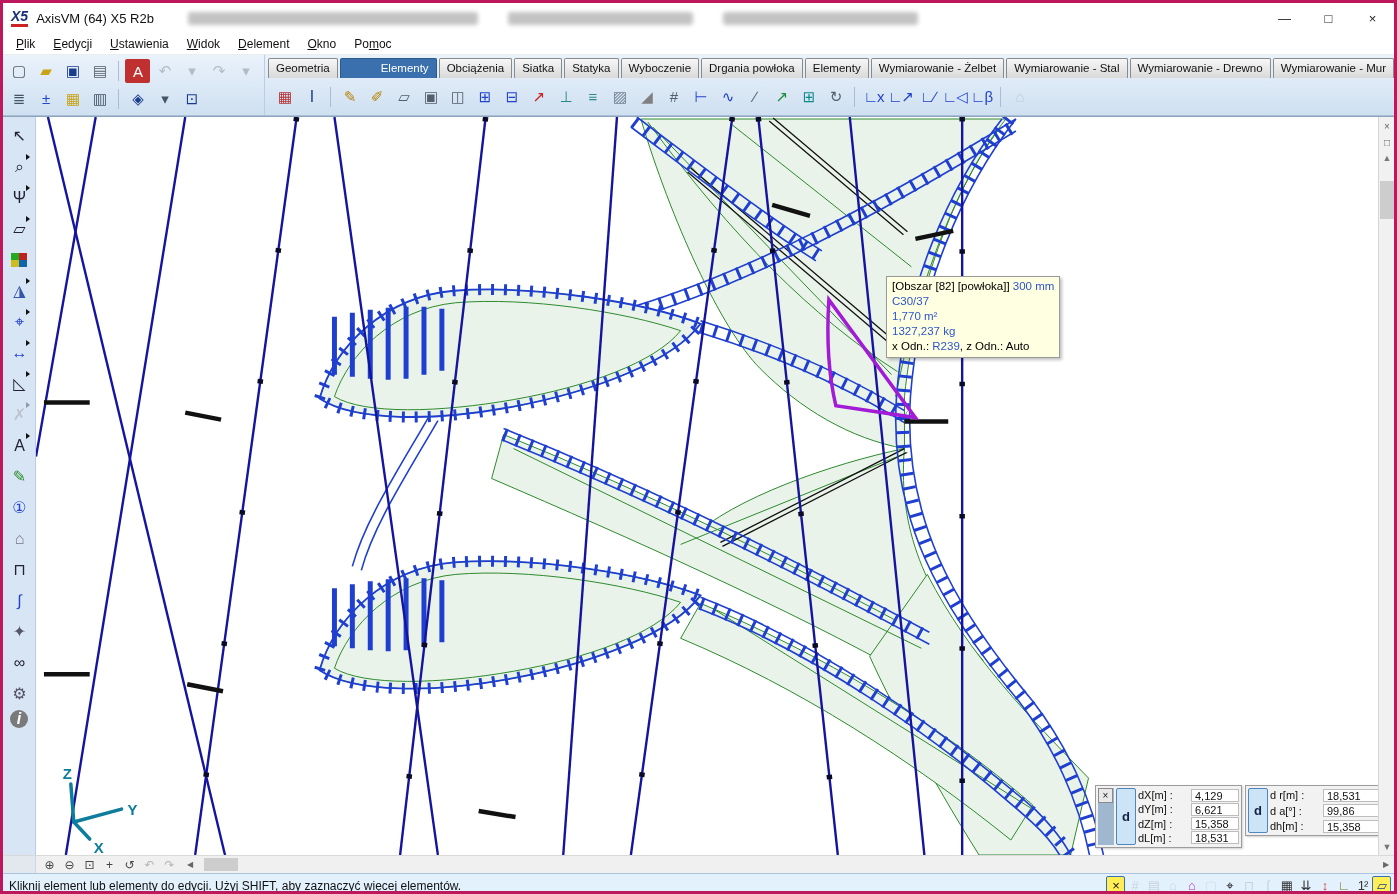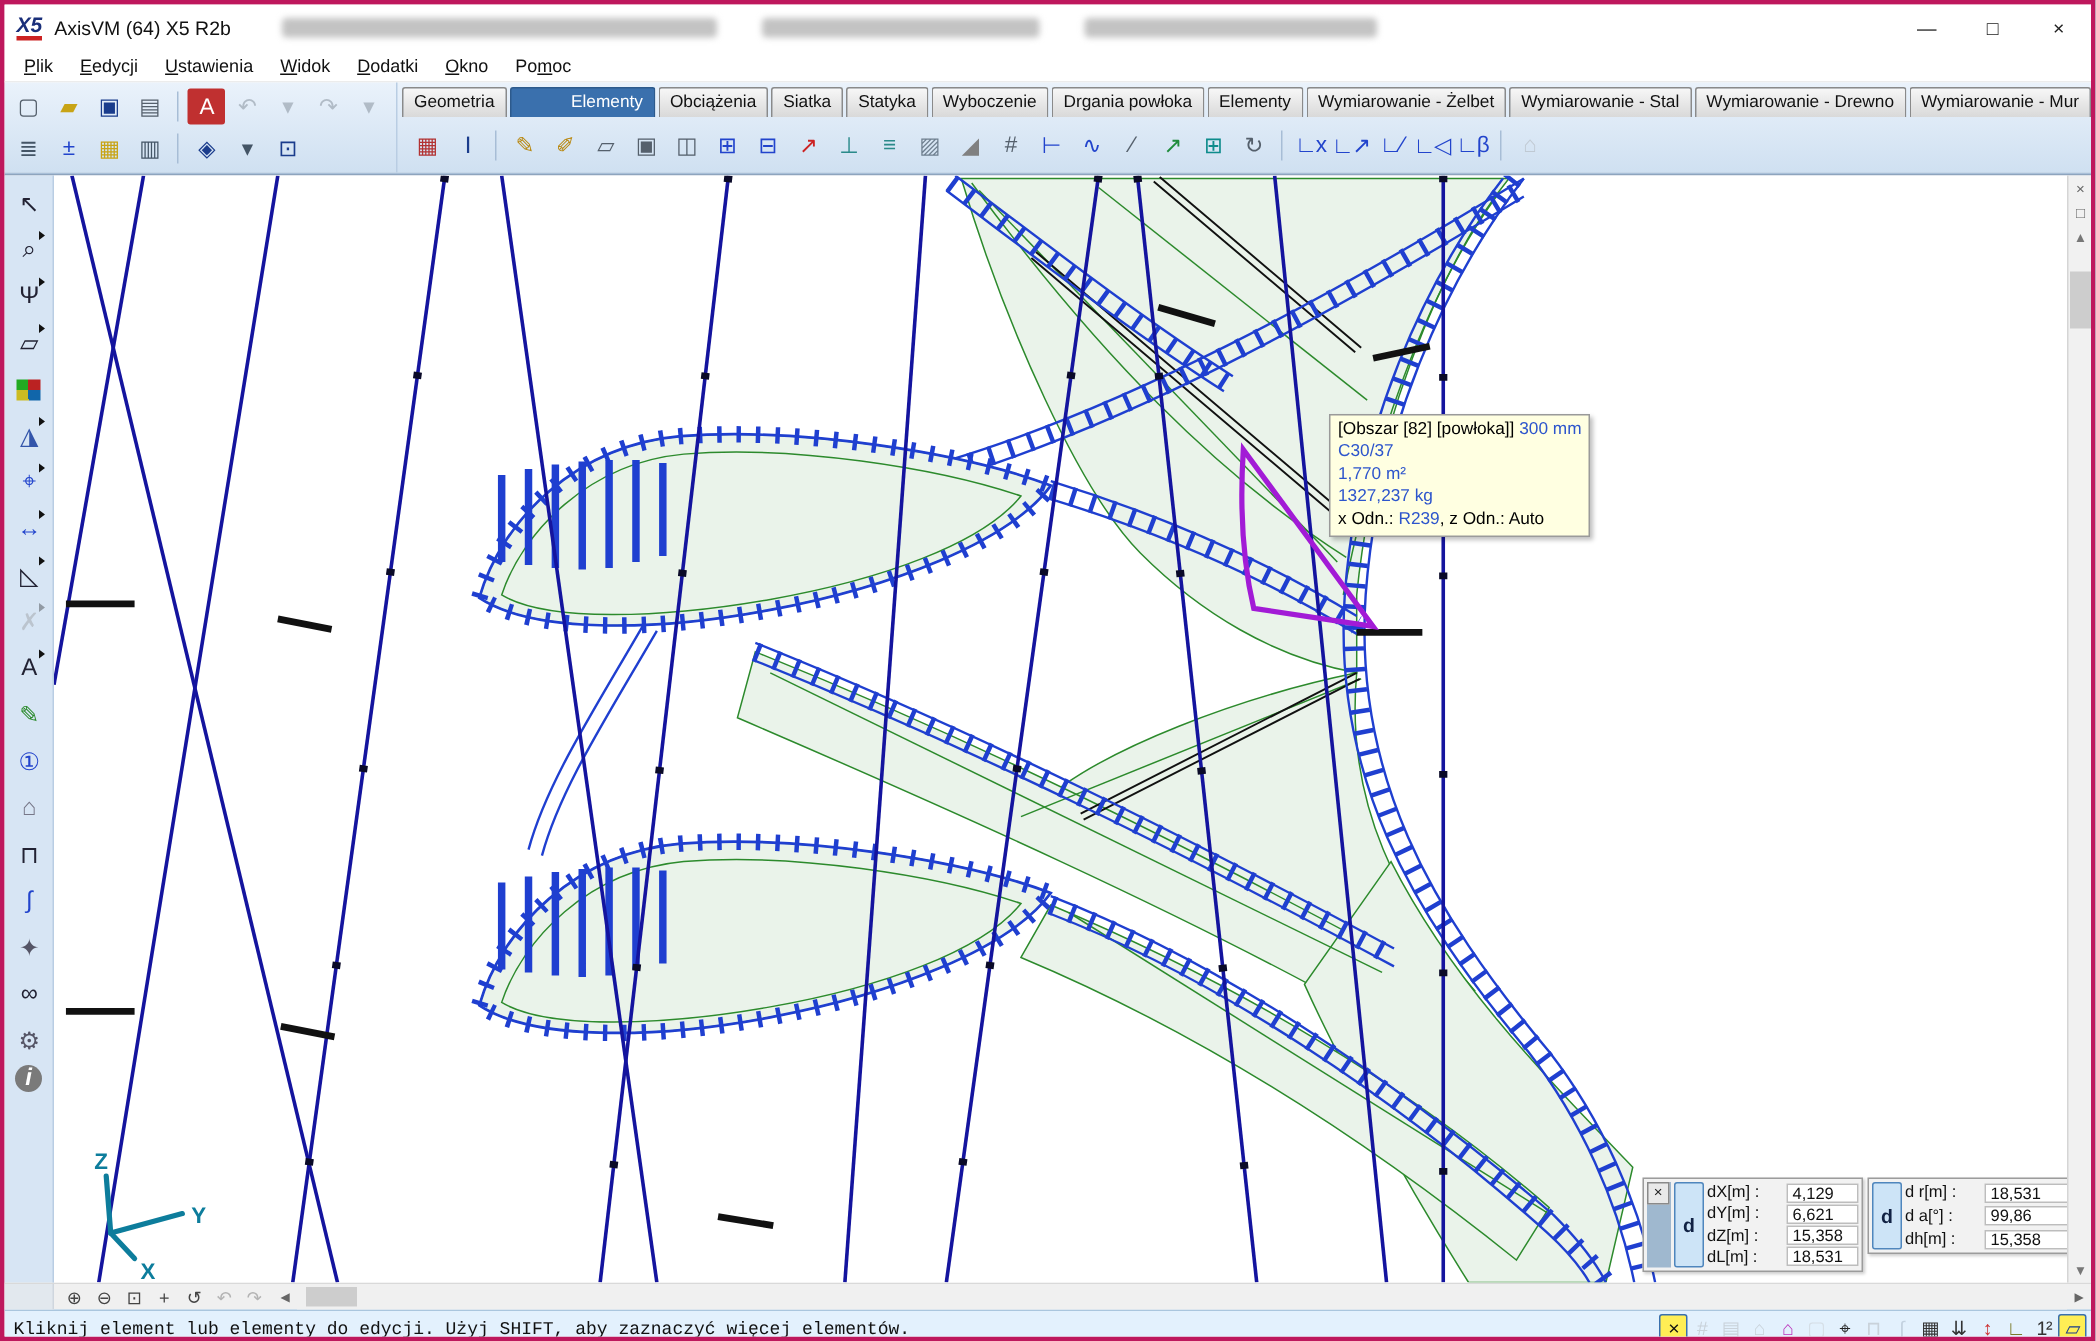--- a/index.html
+++ b/index.html
@@ -72,21 +72,21 @@
   .hrow { height:18px; display:flex; align-items:center; background:#f0f0f0; border-top:1px solid #d9d9d9; }
   .corner { width:33px; height:100%; background:#e2e8ee; border-right:1px solid #cfd6de; flex:none; }
   .zoomstrip { display:flex; align-items:center; padding:0 4px; gap:2px; }
   .zoomstrip .tbi { width:18px; height:16px; font-size:12px; }
   .scrollbtn { width:16px; text-align:center; font-size:8px; color:#666; flex:none; }
   .htrack { flex:1; height:100%; background:#f0f0f0; position:relative; }
   .hthumb { position:absolute; left:6px; top:2px; width:34px; height:13px; background:#cdcdcd; }
 
   
   .statusbar { height:24px; background:#e3f1fd; border-top:1px solid #aac6de; display:flex; align-items:center; font-size:12px; padding-left:6px; color:#111; }
-  .msg { flex:1; white-space:nowrap; overflow:hidden;font-family:Liberation Mono, monospace; }
+  .msg { flex:1; white-space:nowrap; overflow:hidden; }
   .statusicons { display:flex; align-items:center; padding-right:3px; }
   .statusicons .tbi { width:19px; height:19px; font-size:13px; }
 </style>
 </head>
 <body>
 
 <div class="win">
 
   <div class="titlebar">
     <span class="applogo">X5</span>
@@ -99,21 +99,21 @@
         <span class="tbi" style="color: rgb(34, 34, 34);">□</span>
         <span class="tbi" style="color: rgb(34, 34, 34);">×</span>
       </span>
   </div>
 
   <div class="menubar">
       <span class="menuitem"><span></span><u>P</u><span>lik</span></span>
       <span class="menuitem"><span></span><u>E</u><span>edycji</span></span>
       <span class="menuitem"><span></span><u>U</u><span>stawienia</span></span>
       <span class="menuitem"><span></span><u>W</u><span>idok</span></span>
-      <span class="menuitem"><span></span><u>D</u><span>odatki</span></span>
+      <span class="menuitem"><span></span><u>D</u><span>element</span></span>
       <span class="menuitem"><span></span><u>O</u><span>kno</span></span>
       <span class="menuitem"><span>Po</span><u>m</u><span>oc</span></span>
     </div>
 
   <div class="headerrow">
     <div class="filecol">
       <div class="tbrow">
           <span class="tbi" style="color: rgb(85, 96, 108);">▢</span>
           <span class="tbi" style="color: rgb(200, 164, 22);">▰</span>
           <span class="tbi" style="color: rgb(26, 60, 140);">▣</span>

